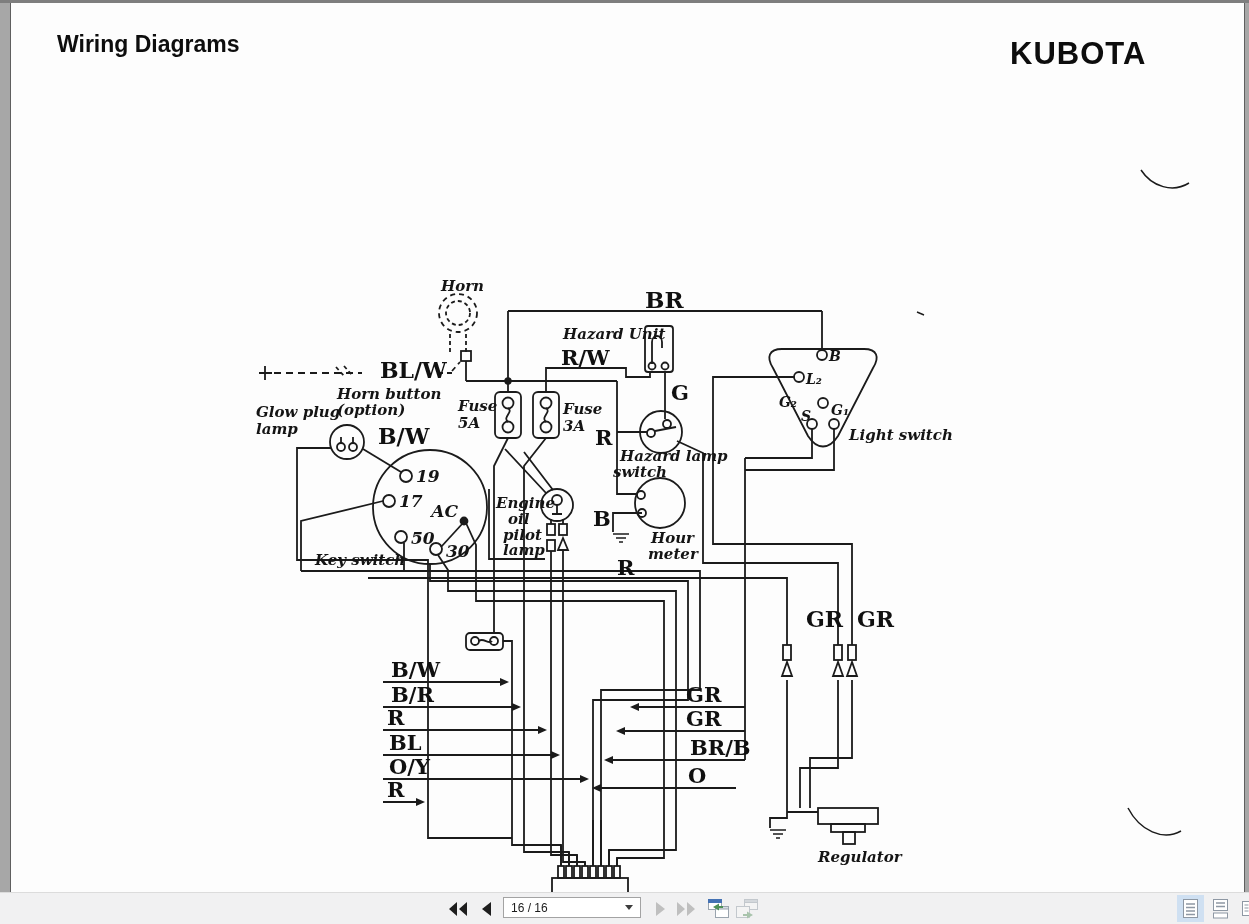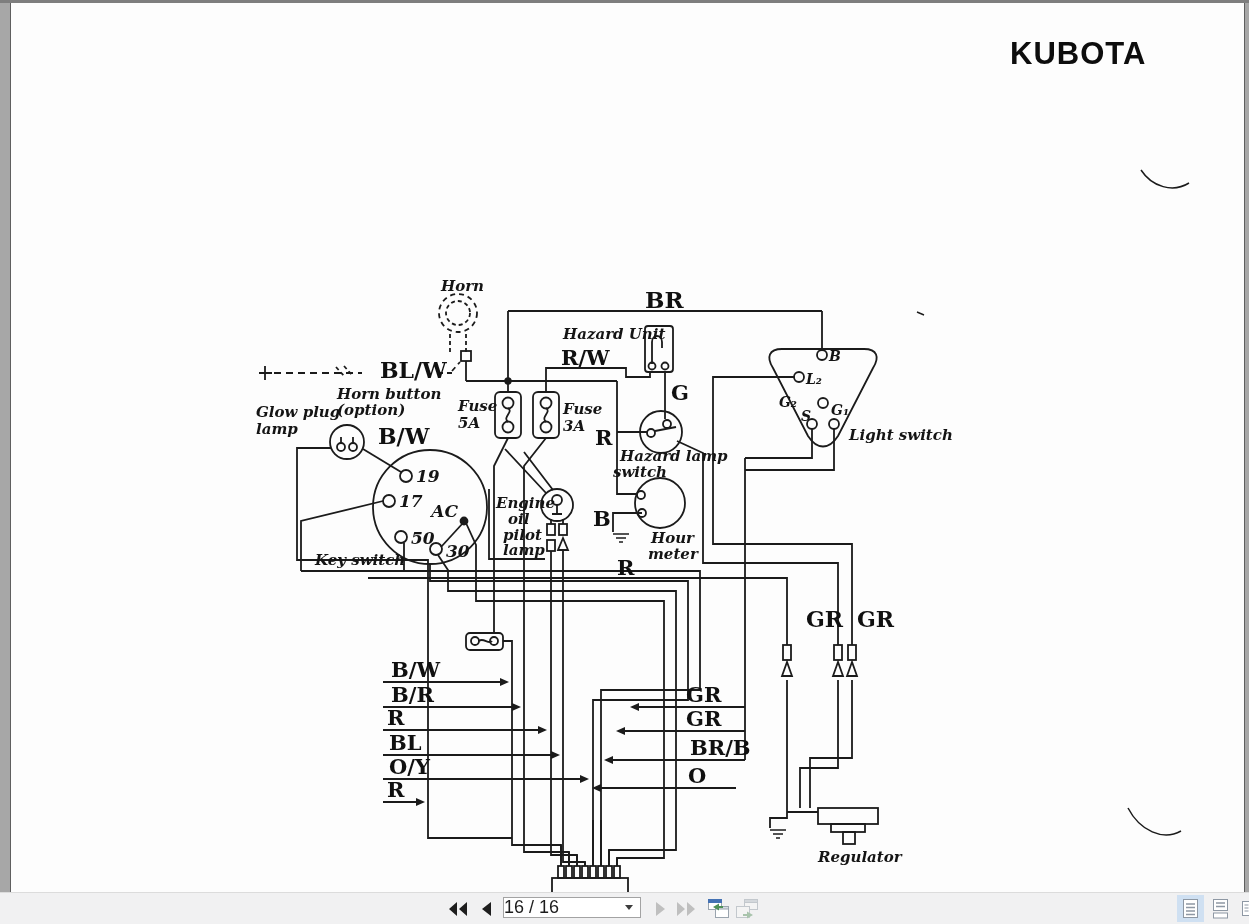--- a/index.html
+++ b/index.html
@@ -26,35 +26,36 @@
   .toolbar{
     position:absolute;left:0;bottom:0;width:100%;height:31px;
     background:#f1f1f2;border-top:1px solid #dcdcdc;
   }
   .tb-btn{position:absolute;top:0;height:31px;display:flex;align-items:center;justify-content:center;cursor:default;}
   .combo{
     position:absolute;left:503px;top:4px;width:138px;height:21px;
     background:#fff;border:1px solid #a3a3a3;box-sizing:border-box;
     display:flex;align-items:center;
   }
-  .combo .val{font-size:18px;color:#1c1c1c;flex:1;}
+  .combo .val{padding-left:7px;font-size:12px;color:#1c1c1c;flex:1;}
   .combo .caret{
     width:0;height:0;border-left:4px solid transparent;border-right:4px solid transparent;
     border-top:5px solid #3c3c3c;margin-right:7px;
   }
   .right-icons{position:absolute;right:-15px;top:2px;display:flex;gap:3px;}
   .layout-icon{width:27px;height:27px;display:flex;align-items:center;justify-content:center;}
   .layout-icon.active{background:#cfe0f2;}
 </style>
 </head>
 <body>
 
 <div class="top-chrome"></div>
 
 <div class="page">
+  <div class="doc-title">Wiring Diagrams</div>
   <div class="doc-brand">KUBOTA</div>
 
   <svg width="1249" height="893" viewBox="0 0 1249 893">
     <g fill="none" stroke="#1b1b1b" stroke-width="1.8">
 
       <circle cx="458" cy="313" r="19" stroke-dasharray="5,4"></circle>
       <circle cx="458" cy="313" r="12" stroke-dasharray="4,3"></circle>
       <path d="M450,334 V352 M466,334 V352" stroke-dasharray="4,3"></path>
       <rect x="461" y="351" width="10" height="10"></rect>
 

